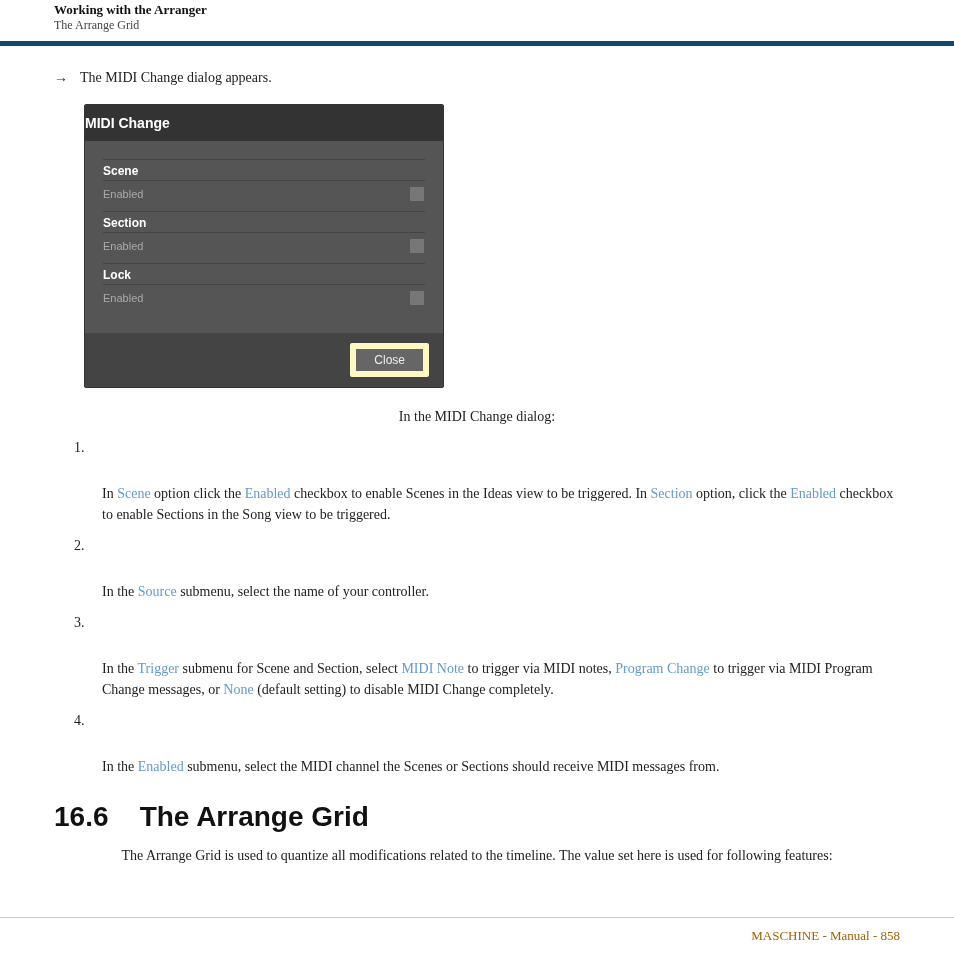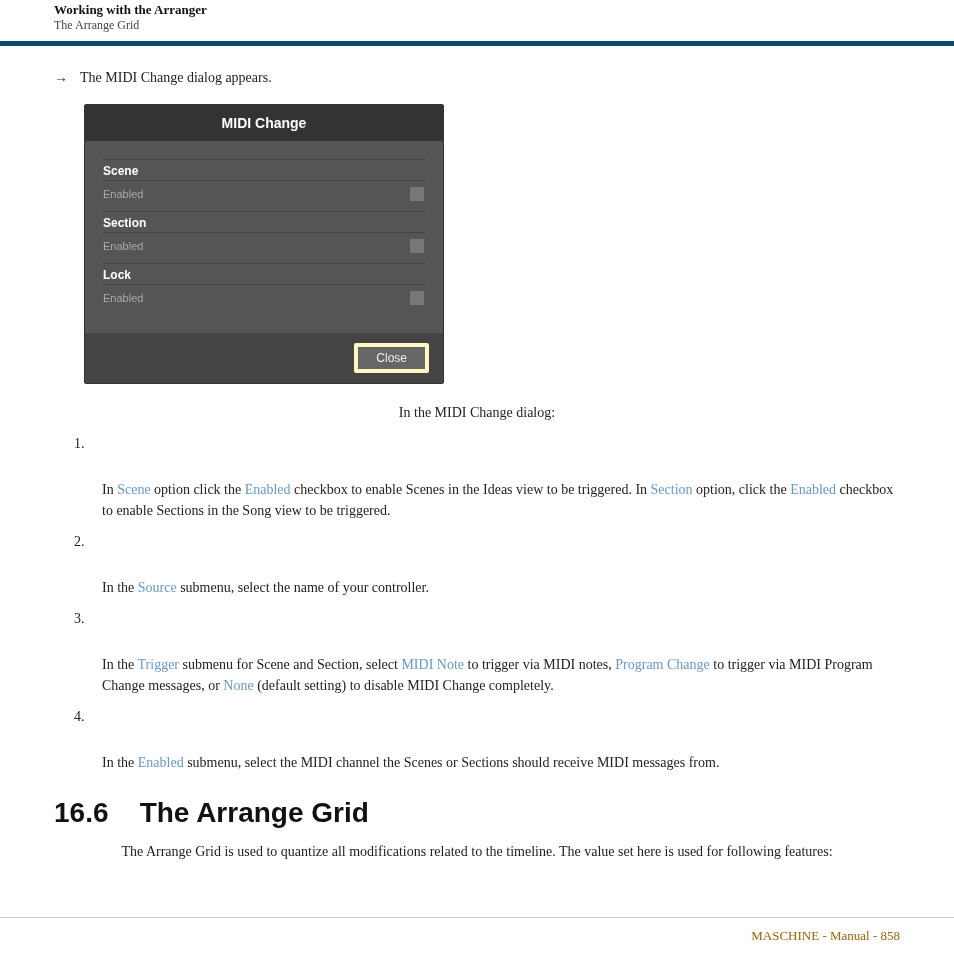--- a/index.html
+++ b/index.html
@@ -57,21 +57,20 @@
     .dialog {
       width: 360px;
       background: #555555;
       border: 1px solid #333;
       border-radius: 2px;
       overflow: hidden;
     }
     .dialog-titlebar {
       background: #333333;
       color: #ffffff;
-      text-align: center;
       font-size: 14px;
       font-weight: bold;
       font-family: Arial, sans-serif;
       padding: 10px 0;
     }
     .dialog-body {
       padding: 14px 18px;
     }
     .dialog-desc {
       font-size: 11px;
@@ -110,21 +109,21 @@
     }
     .dialog-footer {
       background: #444444;
       display: flex;
       justify-content: flex-end;
       padding: 10px 14px;
       margin-top: 8px;
     }
     .dialog-close-btn {
       background: #666666;
-      border: 4px solid #fef9c3;
+      border: 6px solid #fef9c3;
       color: #eeeeee;
       font-size: 12px;
       font-family: Arial, sans-serif;
       padding: 4px 18px;
       cursor: pointer;
       border-radius: 2px;
     }
 
     
     .body-text {

